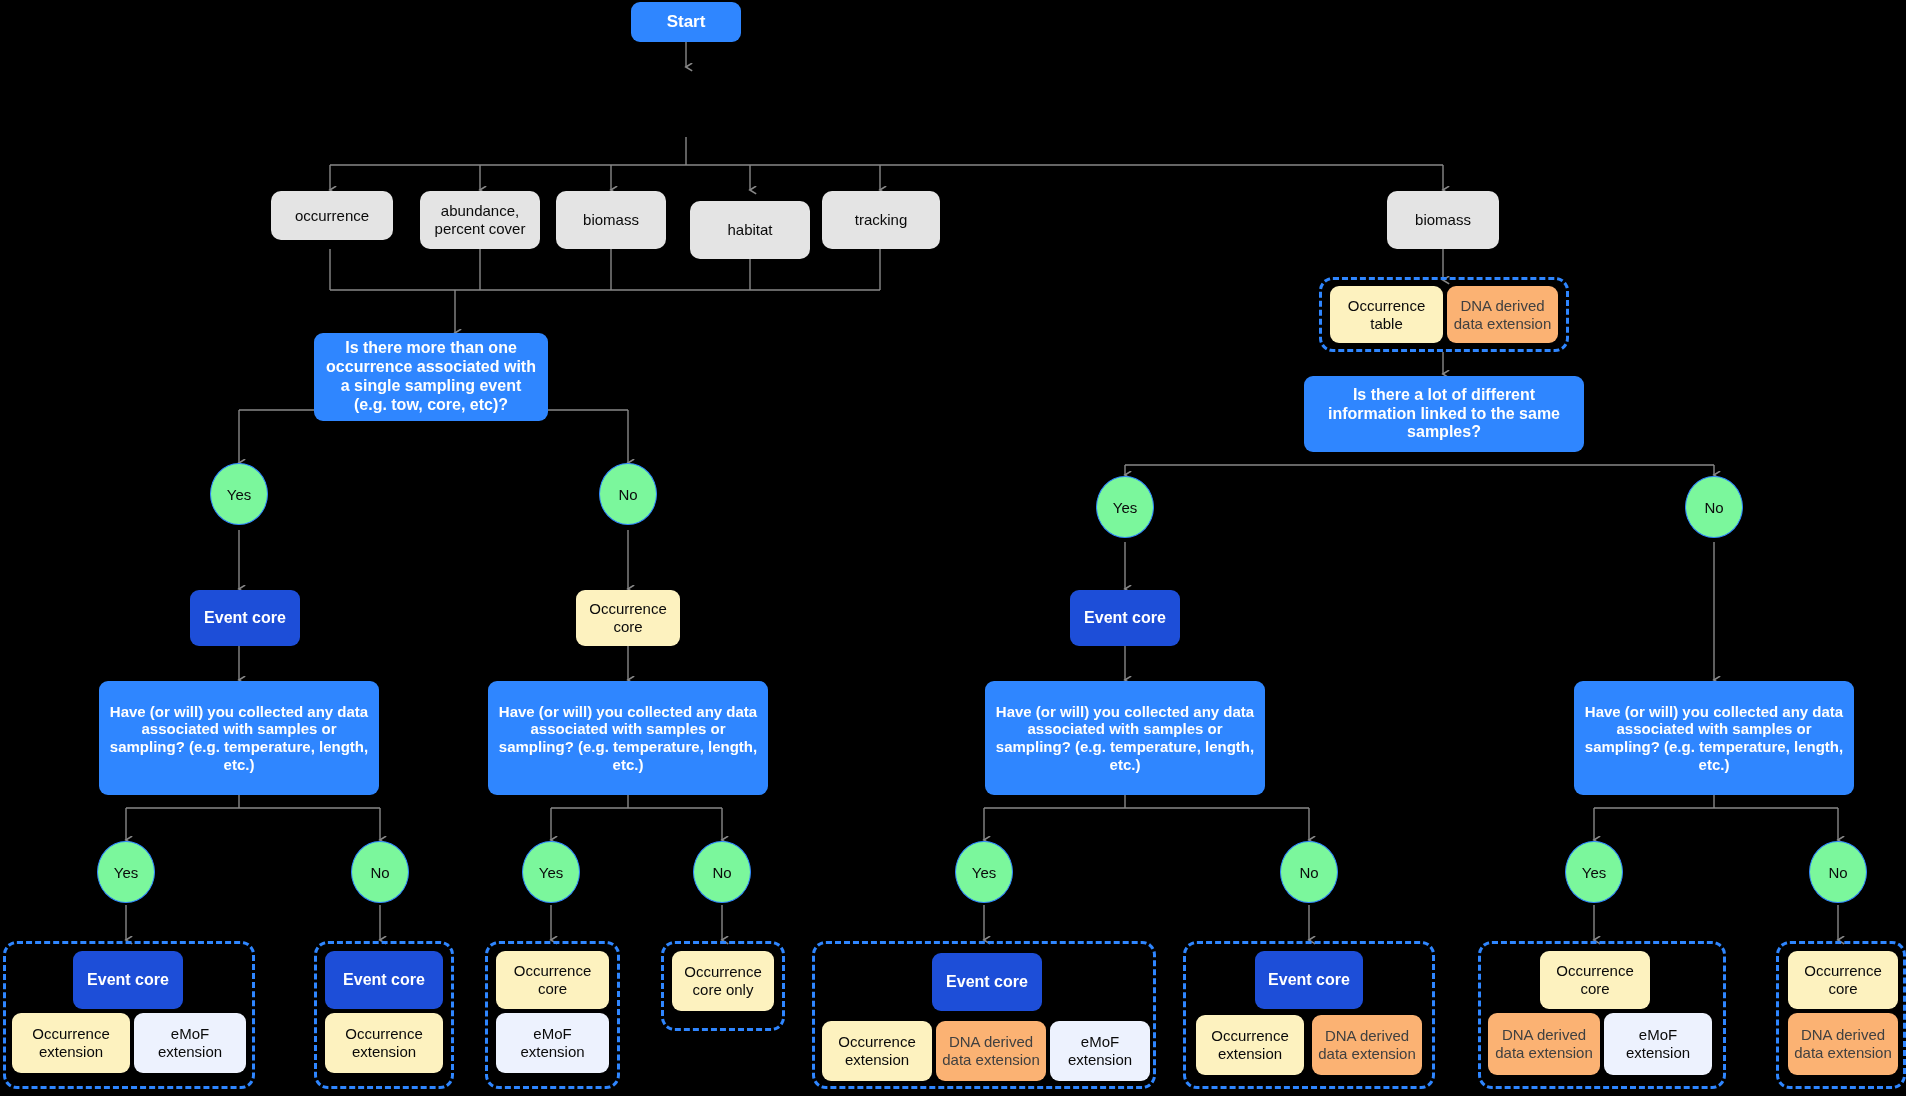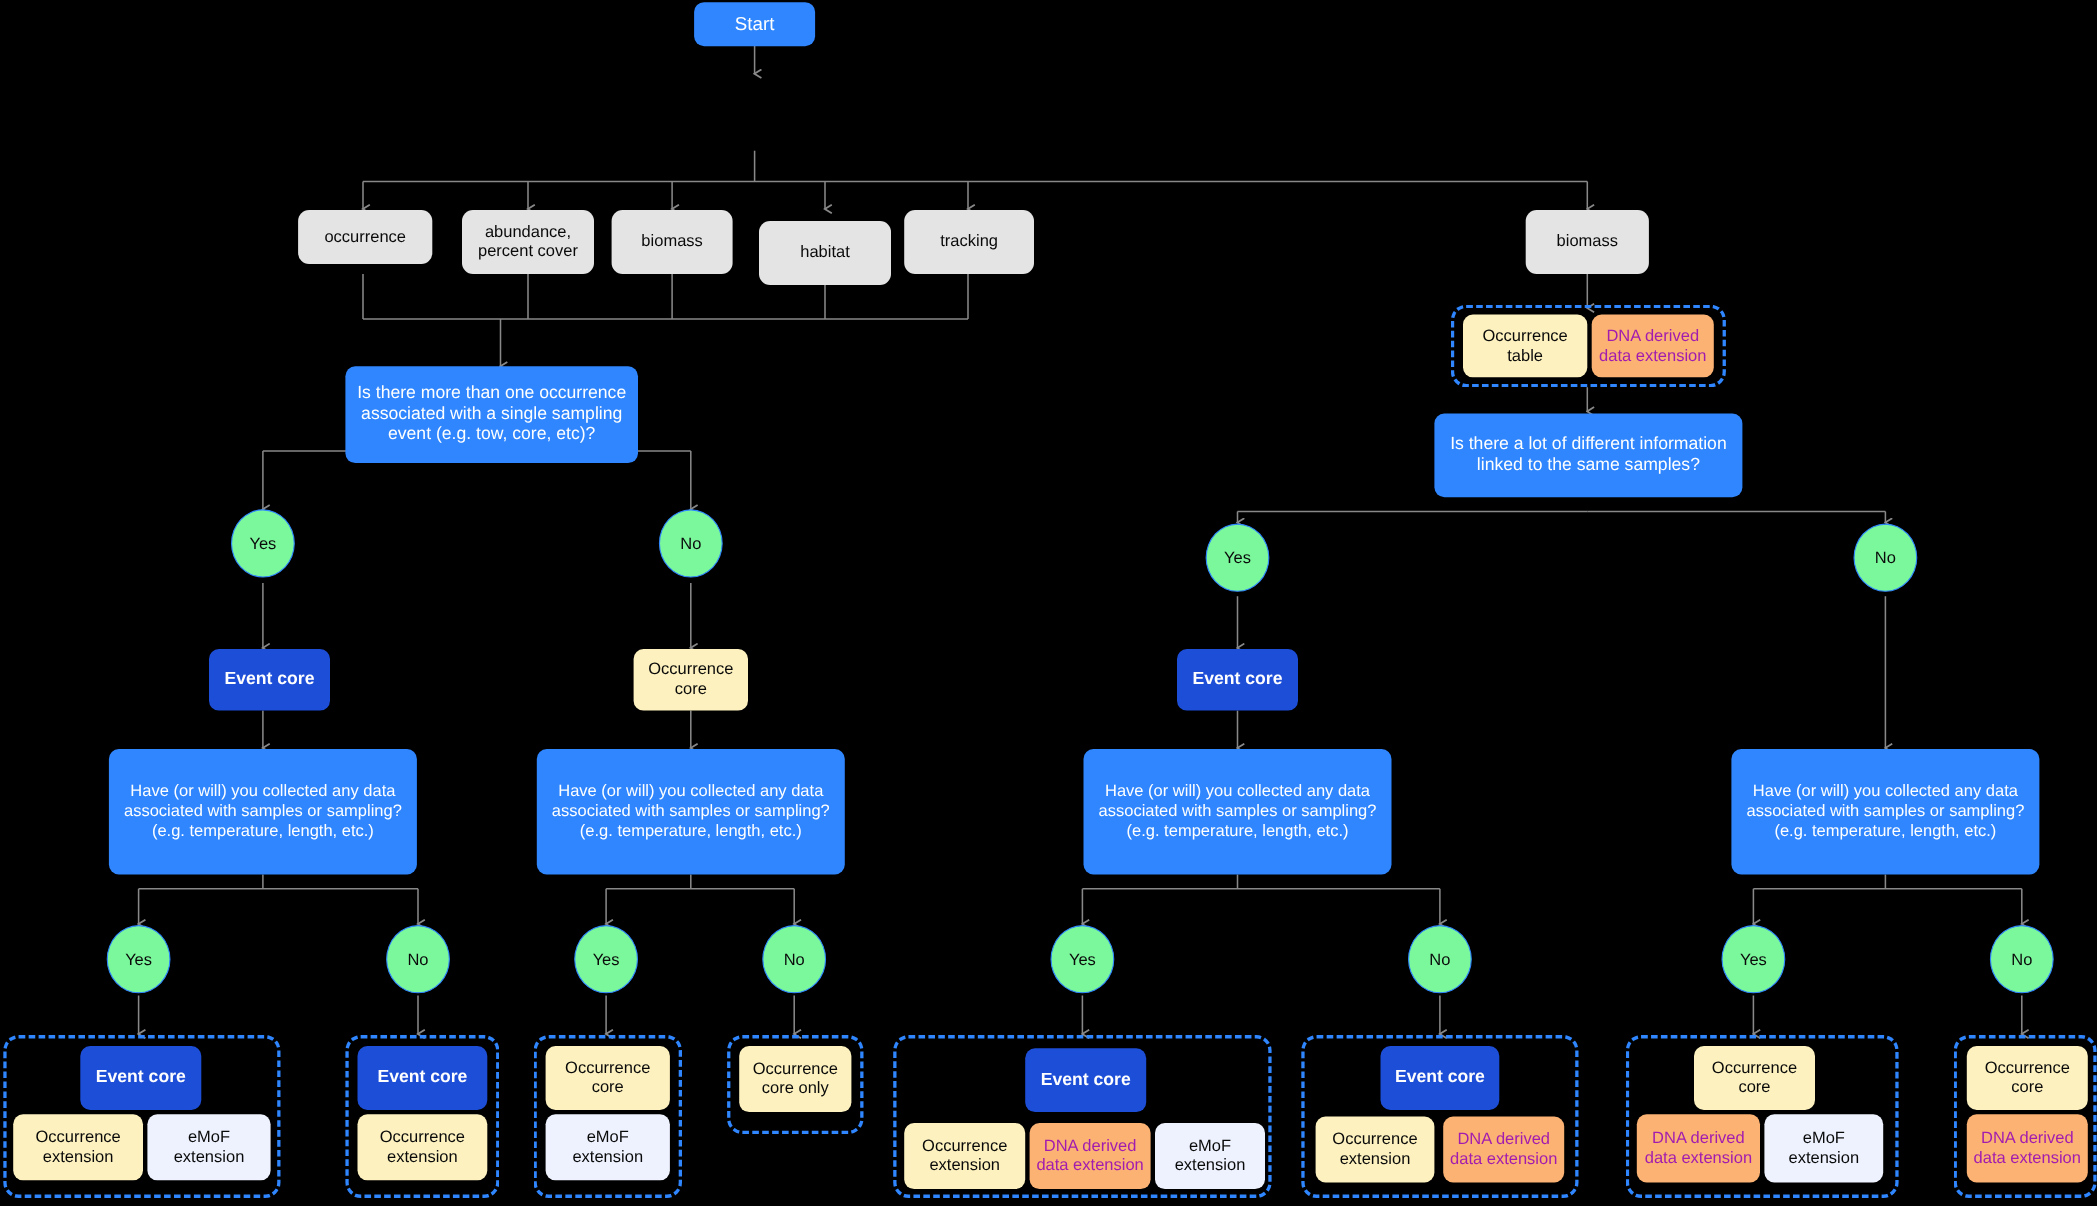--- a/index.html
+++ b/index.html
@@ -9,30 +9,30 @@
   }
   #canvas{position:absolute;left:0;top:0;width:1906px;height:1096px;}
   svg#edges{position:absolute;left:0;top:0;width:1906px;height:1096px;pointer-events:none;}
 
   .node{
     position:absolute;box-sizing:border-box;
     display:flex;align-items:center;justify-content:center;text-align:center;
     border-radius:9px;line-height:1.18;
   }
   
-  .n-blue{background:#2f86ff;color:#ffffff;font-weight:normal;}
+  .n-blue{background:#2f86ff;color:#ffffff;font-weight:bold;}
   
   .n-grey{background:#e4e4e4;color:#0a0a0a;font-weight:normal;border-radius:10px;}
   
   .n-purple{background:#1d4ed8;color:#ffffff;font-weight:bold;}
   
   .n-yellow{background:#fdf2bf;color:#0a0a0a;font-weight:normal;}
   
   .n-orange{background:#fcb island;}
-  .n-orange{background:#fbb273;color:#a21caf;font-weight:normal;}
+  .n-orange{background:#fbb273;color:#404040;font-weight:normal;}
   
   .n-paleblue{background:#edf2fe;color:#0a0a0a;font-weight:normal;}
 
   
   .n-ellipse{
     position:absolute;box-sizing:border-box;
     background:#7bf79c;border:1.6px solid #2f86ff;border-radius:50%;
     color:#0a0a0a;font-size:15px;
     display:flex;align-items:center;justify-content:center;
   }
@@ -141,21 +141,21 @@
   <div class="node n-grey" style="left:420px;top:191px;width:120px;height:58px;font-size:15px;padding:0 6px;">abundance, percent cover</div>
   <div class="node n-grey" style="left:556px;top:191px;width:110px;height:58px;font-size:15px;">biomass</div>
   <div class="node n-grey" style="left:690px;top:189px;width:120px;height:58px;font-size:15px;margin-top:12px;">habitat</div>
   <div class="node n-grey" style="left:822px;top:191px;width:118px;height:58px;font-size:15px;">tracking</div>
   <div class="node n-grey" style="left:1387px;top:191px;width:112px;height:58px;font-size:15px;">biomass</div>
 
   <div class="group" style="left:1319px;top:277px;width:250px;height:75px;"></div>
   <div class="node n-yellow" style="left:1330px;top:286px;width:113px;height:57px;font-size:15px;padding:0 6px;">Occurrence table</div>
   <div class="node n-orange" style="left:1447px;top:286px;width:111px;height:57px;font-size:15px;padding:0 5px;">DNA derived data extension</div>
 
-  <div class="node n-blue" style="left:314px;top:333px;width:266px;height:88px;font-size:16px;padding:0 10px;">Is there more than one occurrence associated with a single sampling event (e.g. tow, core, etc)?</div>
+  <div class="node n-blue" style="left:314px;top:333px;width:234px;height:88px;font-size:16px;padding:0 10px;">Is there more than one occurrence associated with a single sampling event (e.g. tow, core, etc)?</div>
 
   <div class="node n-blue" style="left:1304px;top:376px;width:280px;height:76px;font-size:16px;padding:0 10px;">Is there a lot of different information linked to the same samples?</div>
 
   <div class="n-ellipse" style="left:210px;top:463px;width:58px;height:62px;">Yes</div>
   <div class="n-ellipse" style="left:599px;top:463px;width:58px;height:62px;">No</div>
   <div class="n-ellipse" style="left:1096px;top:476px;width:58px;height:62px;">Yes</div>
   <div class="n-ellipse" style="left:1685px;top:476px;width:58px;height:62px;">No</div>
 
   <div class="node n-purple" style="left:190px;top:590px;width:110px;height:56px;font-size:16px;">Event core</div>
   <div class="node n-yellow" style="left:576px;top:590px;width:104px;height:56px;font-size:15px;padding:0 6px;">Occurrence core</div>

